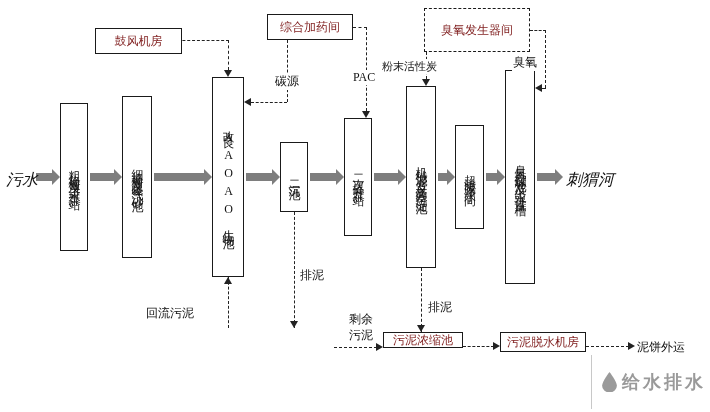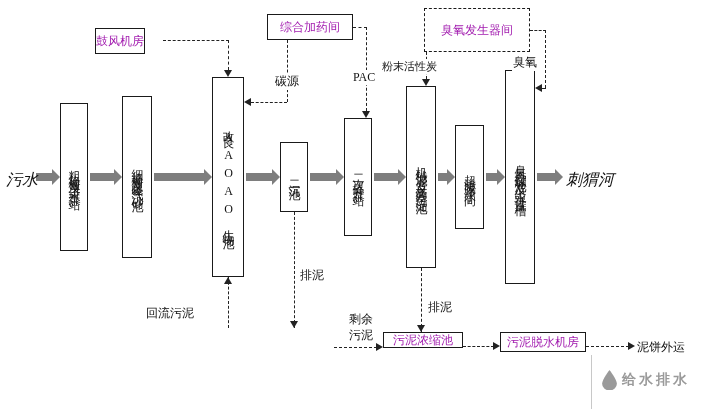--- a/index.html
+++ b/index.html
@@ -3,21 +3,21 @@
 <meta charset="utf-8">
 <style>
   * { margin:0; padding:0; box-sizing:border-box; }
   html,body { background:#ffffff; }
   body { font-family:"Liberation Sans","DejaVu Sans",sans-serif; }
   .canvas { position:relative; width:710px; height:412px; background:#fff; overflow:hidden;
             font-family:"Liberation Serif","DejaVu Serif",serif; }
 
   .hbox { position:absolute; border:1px solid #1a1a1a; background:#fff; display:flex;
           flex-direction:column; align-items:center; justify-content:center;
-          font-size:12px; color:#a21caf; text-align:center; line-height:1.5; z-index:3; }
+          font-size:12px; color:#7f1d1d; text-align:center; line-height:1.5; z-index:3; }
   .hbox.dashed { border-style:dashed; }
 
   .vbox { position:absolute; border:1px solid #1a1a1a; background:#fff; display:flex;
           align-items:center; justify-content:center; z-index:3; }
   .vbox span { writing-mode:vertical-rl; text-orientation:upright; letter-spacing:4px;
                font-size:12px; color:#111; }
 
   .lbl { position:absolute; font-size:12px; color:#111; white-space:nowrap; z-index:4; }
   .lbl.bg { background:#fff; padding:0 1px; }
   .lbl.small { font-size:11px; }
@@ -35,21 +35,21 @@
   .barrow { position:absolute; height:16px; top:169px; z-index:2; }
   .barrow .shaft { position:absolute; left:0; right:7px; top:4px; height:8px; background:#7e7e7e; }
   .barrow .head  { position:absolute; right:0; top:0; width:0; height:0;
                    border-top:8px solid transparent; border-bottom:8px solid transparent;
                    border-left:8px solid #7e7e7e; }
 
   .caption { position:absolute; font-size:14px; color:#111; letter-spacing:2px; z-index:4; }
 
   .wm-line { position:absolute; width:0; border-left:1px solid #c8c8c8; z-index:4; }
   .wm { position:absolute; display:flex; align-items:center; gap:5px; color:#9a9a9a; z-index:4; }
-  .wm .brand { font-size:14px; font-weight:bold; letter-spacing:3px;
+  .wm .brand { font-size:18px; font-weight:bold; letter-spacing:3px;
                font-family:"Liberation Sans","DejaVu Sans",sans-serif; }
 </style>
 </head>
 <body>
 
 <div class="canvas">
 
   <div class="dh" style="left:163px;top:40px;width:66px;"></div>
   <div class="dv" style="left:228px;top:40px;height:30px;"></div>
   <div class="ah down" style="left:224px;top:70px;"></div>
@@ -118,21 +118,21 @@
     </div>
   <div class="barrow" style="left:486px;width:19px;">
       <div class="shaft"></div>
       <div class="head"></div>
     </div>
   <div class="barrow" style="left:537px;width:26px;">
       <div class="shaft"></div>
       <div class="head"></div>
     </div>
 
-  <div class="hbox" style="left:95px;top:28px;width:50px;height:26px;">
+  <div class="hbox" style="left:95px;top:28px;width:87px;height:26px;">
     <span>鼓风机房</span>
   </div>
   <div class="hbox" style="left:267px;top:14px;width:86px;height:26px;">
     <span>综合加药间</span>
   </div>
   <div class="hbox dashed" style="left:424px;top:8px;width:106px;height:44px;">
     <span>臭氧发生器间</span>
   </div>
 
   <div class="vbox" style="left:60px;top:103px;width:28px;height:148px;">

